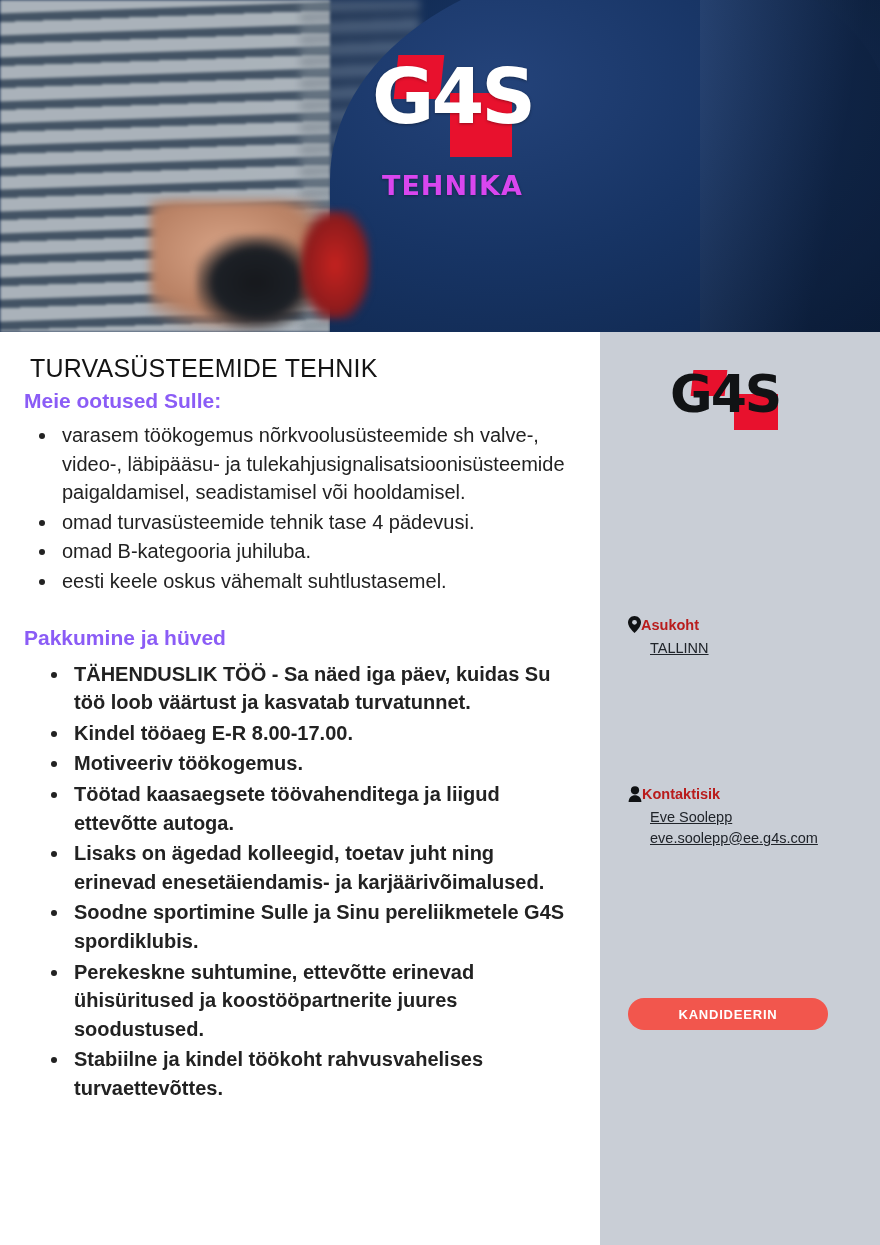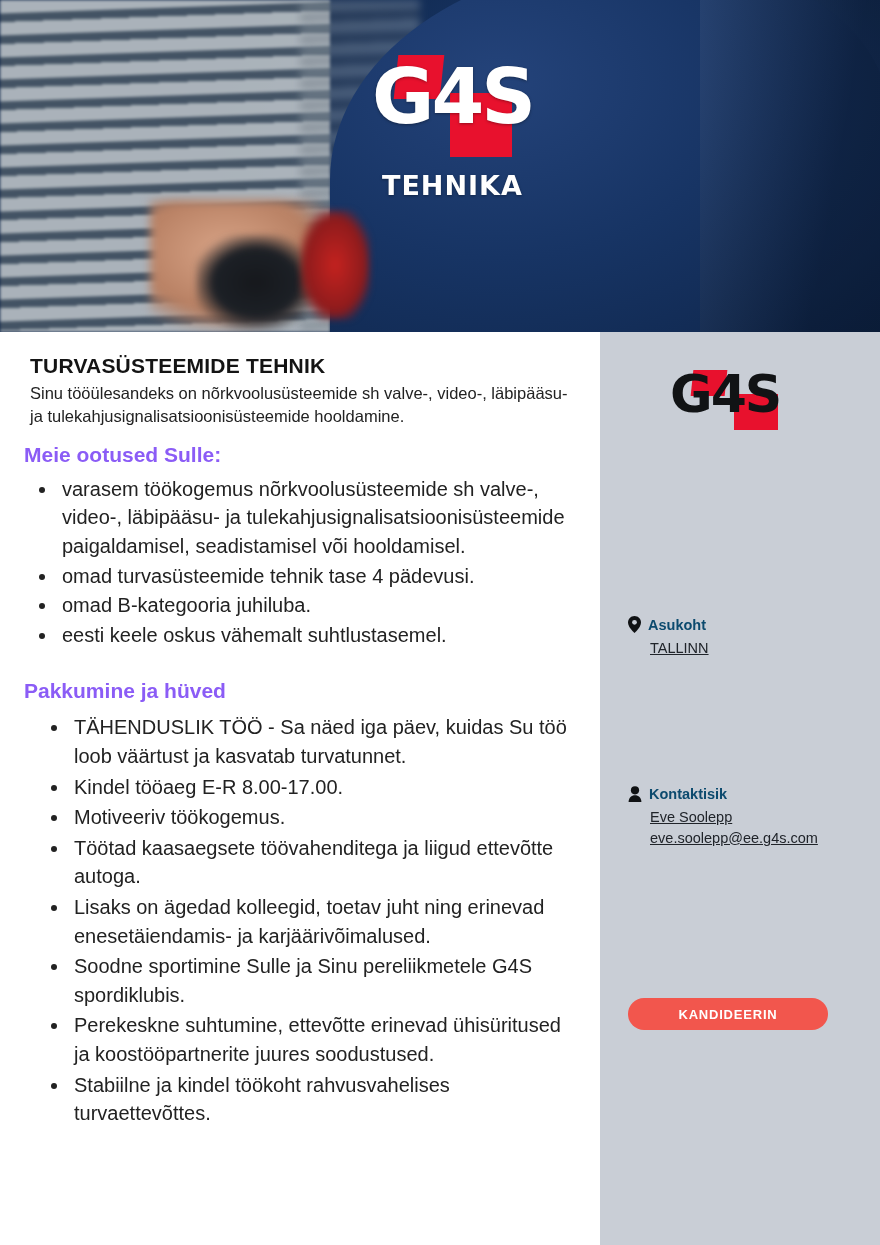--- a/index.html
+++ b/index.html
@@ -122,21 +122,21 @@
     line-height: 100px;
     text-shadow: 0 1px 3px rgba(0,0,0,0.35);
   }
   .shirt-sub {
     position: absolute;
     left: 382px; top: 170px;
     font-family: "DejaVu Sans", sans-serif;
     font-weight: bold;
     font-size: 27px;
     letter-spacing: 1px;
-    color: #ffffff;
+    color: #d946ef;
     text-shadow: 0 1px 3px rgba(0,0,0,0.35);
   }
 
   
   .content {
     display: flex;
     width: 880px;
     height: 913px;
   }
   .main {
@@ -146,22 +146,22 @@
   }
   .aside {
     width: 280px;
     background: #c9ced6;
     position: relative;
   }
 
   
   h1.job-title {
     font-family: "Liberation Sans", sans-serif;
-    font-size: 21px;
-    font-weight: bold;
+    font-size: 25px;
+    font-weight: normal;
     margin: 0 0 4px 6px;
     letter-spacing: 0.2px;
     color: #141414;
   }
   .intro {
     margin: 0 0 14px 6px;
     font-size: 16.5px;
     line-height: 1.42;
     color: #222;
     max-width: 560px;
@@ -186,20 +186,21 @@
     line-height: 1.43;
     color: #222;
     margin-bottom: 1px;
     padding-left: 4px;
   }
   ul.bullets.second {
     padding-left: 46px;
   }
   ul.bullets.second li {
     margin-bottom: 2px;
+    font-weight: bold;
   }
 
   
   .aside-logo {
     position: absolute;
     left: 70px; top: 36px;
     width: 150px; height: 62px;
   }
   .aside-logo .redblock { position: absolute; background: #e8112d; }
   .aside-logo .r1 { left: 22px; top: 2px; width: 34px; height: 26px; transform: skewX(-6deg); }
@@ -219,24 +220,23 @@
     position: absolute;
     left: 28px;
     width: 240px;
   }
   .info-block.location { top: 284px; }
   .info-block.contact  { top: 454px; }
 
   .info-head {
     display: flex;
     align-items: center;
-    gap: 7px;
     font-size: 14.5px;
     font-weight: bold;
-    color: #0c4a6e;
+    color: #b91c1c;
     margin-bottom: 5px;
   }
   .info-head svg { display: block; }
   .info-value {
     font-size: 14.5px;
     color: #20242a;
     margin-left: 22px;
     line-height: 1.42;
     text-decoration: underline;
   }
@@ -276,21 +276,20 @@
     <div class="redblock r2"></div>
     <div class="g4stxt">G4S</div>
   </div>
   <div class="shirt-sub">TEHNIKA</div>
 </div>
 
 <div class="content">
 
   <div class="main">
     <h1 class="job-title">TURVASÜSTEEMIDE TEHNIK</h1>
-    <p class="intro">Sinu tööülesandeks on nõrkvoolusüsteemide sh valve-, video-, läbipääsu- ja tulekahjusignalisatsioonisüsteemide hooldamine.</p>
 
     <h2 class="section">Meie ootused Sulle:</h2>
     <ul class="bullets">
       <li>varasem töökogemus nõrkvoolusüsteemide sh valve-, video-, läbipääsu- ja tulekahjusignalisatsioonisüsteemide paigaldamisel, seadistamisel või hooldamisel.</li>
       <li>omad turvasüsteemide tehnik tase 4 pädevusi.</li>
       <li>omad B-kategooria juhiluba.</li>
       <li>eesti keele oskus vähemalt suhtlustasemel.</li>
     </ul>
 
     <h2 class="section second">Pakkumine ja hüved</h2>

